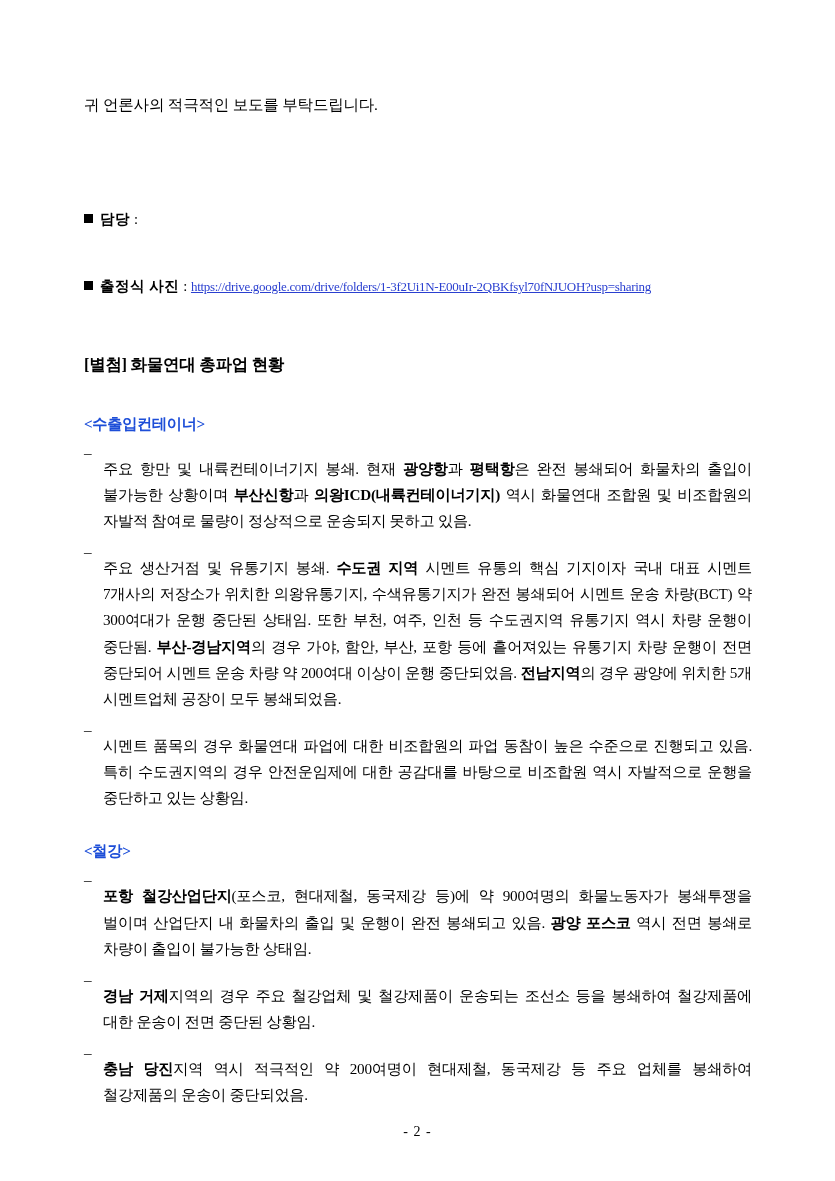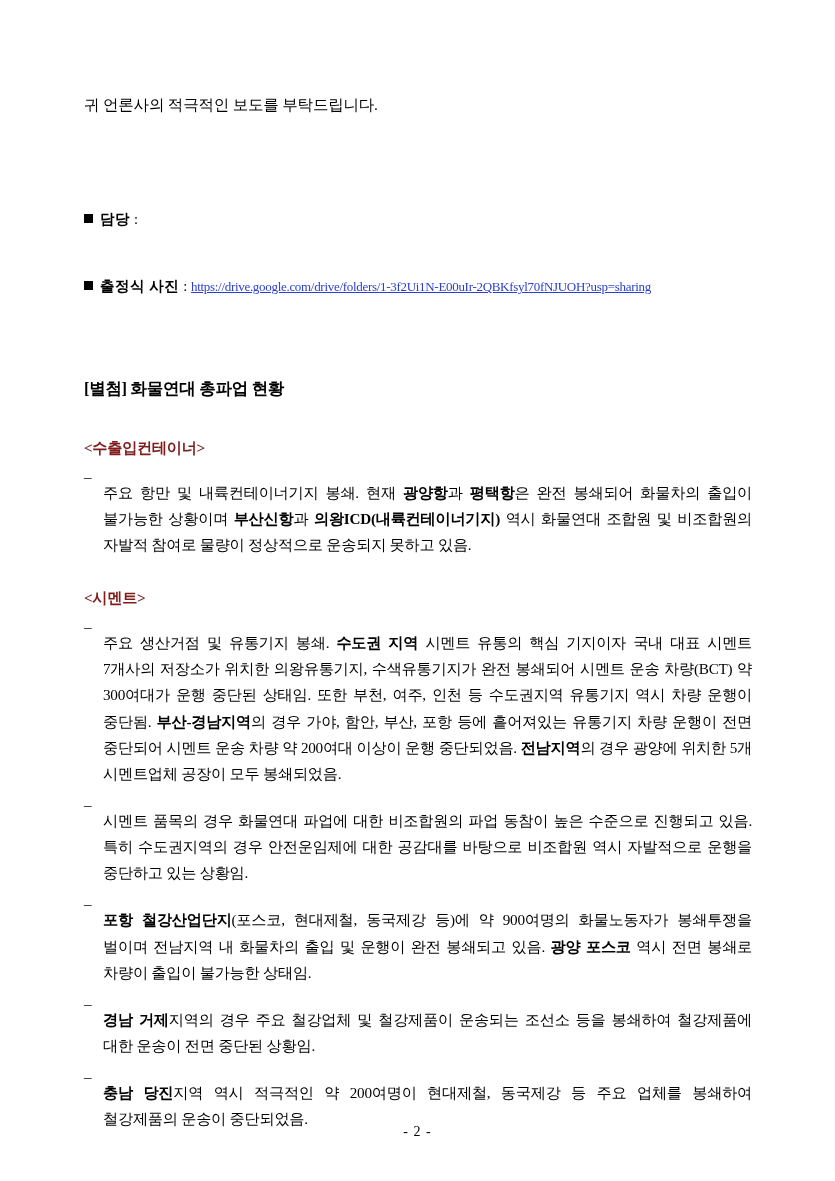--- a/index.html
+++ b/index.html
@@ -82,29 +82,29 @@
   .link {
     color: #2a3fd0;
     text-decoration: underline;
     font-size: 13px;
     letter-spacing: -0.3px;
     word-break: break-all;
   }
 
   
   .attach-title {
-    margin-top: 78px;
+    margin-top: 54px;
     font-size: 16.5px;
     font-weight: bold;
     letter-spacing: -0.3px;
   }
 
   
   .sec-head {
-    color: #7f1d1d;
+    color: #1d4ed8;
     font-weight: bold;
     font-size: 15.2px;
     letter-spacing: -0.3px;
     margin-top: 30px;
     margin-bottom: 4px;
   }
   .sec-head.first { margin-top: 38px; }
 
   
   .bullet {
@@ -158,32 +158,32 @@
     </div>
 
     <div class="attach-title">[별첨] 화물연대 총파업 현황</div>
 
     <div id="sections">
         <div class="sec-head first">&lt;수출입컨테이너&gt;</div>
         <div class="bullet">
           <div class="dash">–</div>
           <div class="bullet-body para"><span>주요 항만 및 내륙컨테이너기지 봉쇄. 현재 </span><span class="bold">광양항</span><span>과 </span><span class="bold">평택항</span><span>은 완전 봉쇄되어 화물차의 출입이 불가능한 상황이며 </span><span class="bold">부산신항</span><span>과 </span><span class="bold">의왕ICD(내륙컨테이너기지)</span><span> 역시 화물연대 조합원 및 비조합원의 자발적 참여로 물량이 정상적으로 운송되지 못하고 있음.</span></div>
         </div>
-        <div class="sec-head">&lt;시멘트&gt;</div>
         <div class="bullet">
           <div class="dash">–</div>
           <div class="bullet-body para"><span>주요 생산거점 및 유통기지 봉쇄. </span><span class="bold">수도권 지역</span><span> 시멘트 유통의 핵심 기지이자 국내 대표 시멘트 7개사의 저장소가 위치한 의왕유통기지, 수색유통기지가 완전 봉쇄되어 시멘트 운송 차량(BCT) 약 300여대가 운행 중단된 상태임. 또한 부천, 여주, 인천 등 수도권지역 유통기지 역시 차량 운행이 중단됨. </span><span class="bold">부산-경남지역</span><span>의 경우 가야, 함안, 부산, 포항 등에 흩어져있는 유통기지 차량 운행이 전면 중단되어 시멘트 운송 차량 약 200여대 이상이 운행 중단되었음. </span><span class="bold">전남지역</span><span>의 경우 광양에 위치한 5개 시멘트업체 공장이 모두 봉쇄되었음.</span></div>
         </div>
         <div class="bullet">
           <div class="dash">–</div>
           <div class="bullet-body para"><span>시멘트 품목의 경우 화물연대 파업에 대한 비조합원의 파업 동참이 높은 수준으로 진행되고 있음. 특히 수도권지역의 경우 안전운임제에 대한 공감대를 바탕으로 비조합원 역시 자발적으로 운행을 중단하고 있는 상황임.</span></div>
         </div>
+        <div class="sec-head">&lt;철강&gt;</div>
         <div class="bullet">
           <div class="dash">–</div>
-          <div class="bullet-body para"><span class="bold">포항 철강산업단지</span><span>(포스코, 현대제철, 동국제강 등)에 약 900여명의 화물노동자가 봉쇄투쟁을 벌이며 전남지역 내 화물차의 출입 및 운행이 완전 봉쇄되고 있음. </span><span class="bold">광양 포스코</span><span> 역시 전면 봉쇄로 차량이 출입이 불가능한 상태임.</span></div>
+          <div class="bullet-body para"><span class="bold">포항 철강산업단지</span><span>(포스코, 현대제철, 동국제강 등)에 약 900여명의 화물노동자가 봉쇄투쟁을 벌이며 산업단지 내 화물차의 출입 및 운행이 완전 봉쇄되고 있음. </span><span class="bold">광양 포스코</span><span> 역시 전면 봉쇄로 차량이 출입이 불가능한 상태임.</span></div>
         </div>
         <div class="bullet">
           <div class="dash">–</div>
           <div class="bullet-body para"><span class="bold">경남 거제</span><span>지역의 경우 주요 철강업체 및 철강제품이 운송되는 조선소 등을 봉쇄하여 철강제품에 대한 운송이 전면 중단된 상황임.</span></div>
         </div>
         <div class="bullet">
           <div class="dash">–</div>
           <div class="bullet-body para"><span class="bold">충남 당진</span><span>지역 역시 적극적인 약 200여명이 현대제철, 동국제강 등 주요 업체를 봉쇄하여 철강제품의 운송이 중단되었음.</span></div>
         </div>
       </div>

